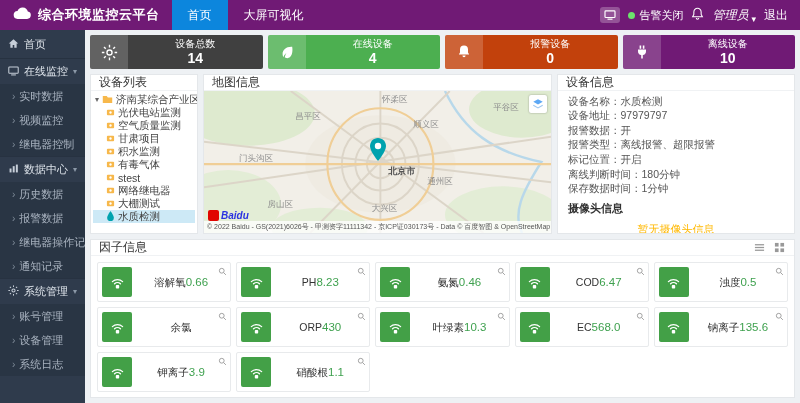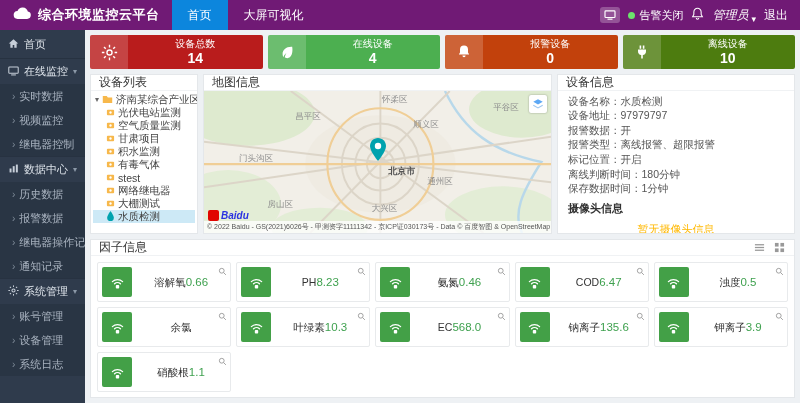--- a/index.html
+++ b/index.html
@@ -28,21 +28,21 @@
   .side-sub{height:24px;display:flex;align-items:center;gap:4px;padding:0 4px 0 12px;color:#A8B2BF;font-size:11px;background:#293544;cursor:pointer;white-space:nowrap;overflow:hidden;}
   .chev{color:#7F8B99;font-size:10px;}
   .main{flex:1;padding:5px;display:flex;flex-direction:column;gap:5px;min-width:0;}
   
   .stats{display:flex;gap:5px;flex:none;}
   .stat-card{flex:1;height:34px;display:flex;color:#fff;border-radius:2px;overflow:hidden;}
   .stat-icon{width:38px;display:flex;align-items:center;justify-content:center;background:rgba(255,255,255,.18);flex:none;}
   .stat-meta{flex:1;display:flex;flex-direction:column;align-items:center;justify-content:center;line-height:1.15;}
   .stat-label{font-size:10px;}
   .stat-value{font-size:14px;font-weight:bold;}
-  .c-blue{background:#b91c1c}.c-green{background:#4CAF50}.c-orange{background:#c2410c}.c-dark{background:#4d7c0f}
+  .c-blue{background:#404040}.c-green{background:#4CAF50}.c-orange{background:#c2410c}.c-dark{background:#701a75}
   
   .panels{display:flex;gap:5px;height:160px;flex:none;}
   .panel{background:#fff;border:1px solid #e4e7ea;display:flex;flex-direction:column;min-width:0;}
   .panel-hd{height:16px;flex:none;display:flex;align-items:center;padding:0 8px;font-size:12px;color:#333;border-bottom:1px solid #f0f2f4;}
   .panel-bd{flex:1;position:relative;overflow:hidden;}
   .p-list{width:108px;flex:none;}
   .p-map{flex:1;}
   .p-info{width:238px;flex:none;}
   
   .tree{padding:2px;font-size:10.5px;color:#444;}
@@ -565,20 +565,36 @@
                     <rect x="8" y="13" width="4" height="4" rx="1" fill="#fff"></rect>
                   </svg>
                 </span>
                 <span class="factor-meta"><span class="factor-name">余氯</span><span class="factor-value"></span></span>
                 <span class="mag"><svg width="9" height="9" viewBox="0 0 12 12">
                     <circle cx="5" cy="5" r="3.2" fill="none" stroke="#999" stroke-width="1.2"></circle>
                     <line x1="7.5" y1="7.5" x2="10.5" y2="10.5" stroke="#999" stroke-width="1.2"></line>
                   </svg></span>
               </div>
 
+            <div class="factor-card">
+                <span class="factor-icon">
+                  <svg width="17" height="17" viewBox="0 0 20 20">
+                    <g fill="none" stroke="#fff" stroke-width="1.5" stroke-linecap="round">
+                      <path d="M4 9a8.5 8.5 0 0112 0"></path>
+                      <path d="M6.5 11.5a5 5 0 017 0"></path>
+                    </g>
+                    <rect x="8" y="13" width="4" height="4" rx="1" fill="#fff"></rect>
+                  </svg>
+                </span>
+                <span class="factor-meta"><span class="factor-name">ORP</span><span class="factor-value">430</span></span>
+                <span class="mag"><svg width="9" height="9" viewBox="0 0 12 12">
+                    <circle cx="5" cy="5" r="3.2" fill="none" stroke="#999" stroke-width="1.2"></circle>
+                    <line x1="7.5" y1="7.5" x2="10.5" y2="10.5" stroke="#999" stroke-width="1.2"></line>
+                  </svg></span>
+              </div>
 
             <div class="factor-card">
                 <span class="factor-icon">
                   <svg width="17" height="17" viewBox="0 0 20 20">
                     <g fill="none" stroke="#fff" stroke-width="1.5" stroke-linecap="round">
                       <path d="M4 9a8.5 8.5 0 0112 0"></path>
                       <path d="M6.5 11.5a5 5 0 017 0"></path>
                     </g>
                     <rect x="8" y="13" width="4" height="4" rx="1" fill="#fff"></rect>
                   </svg>

